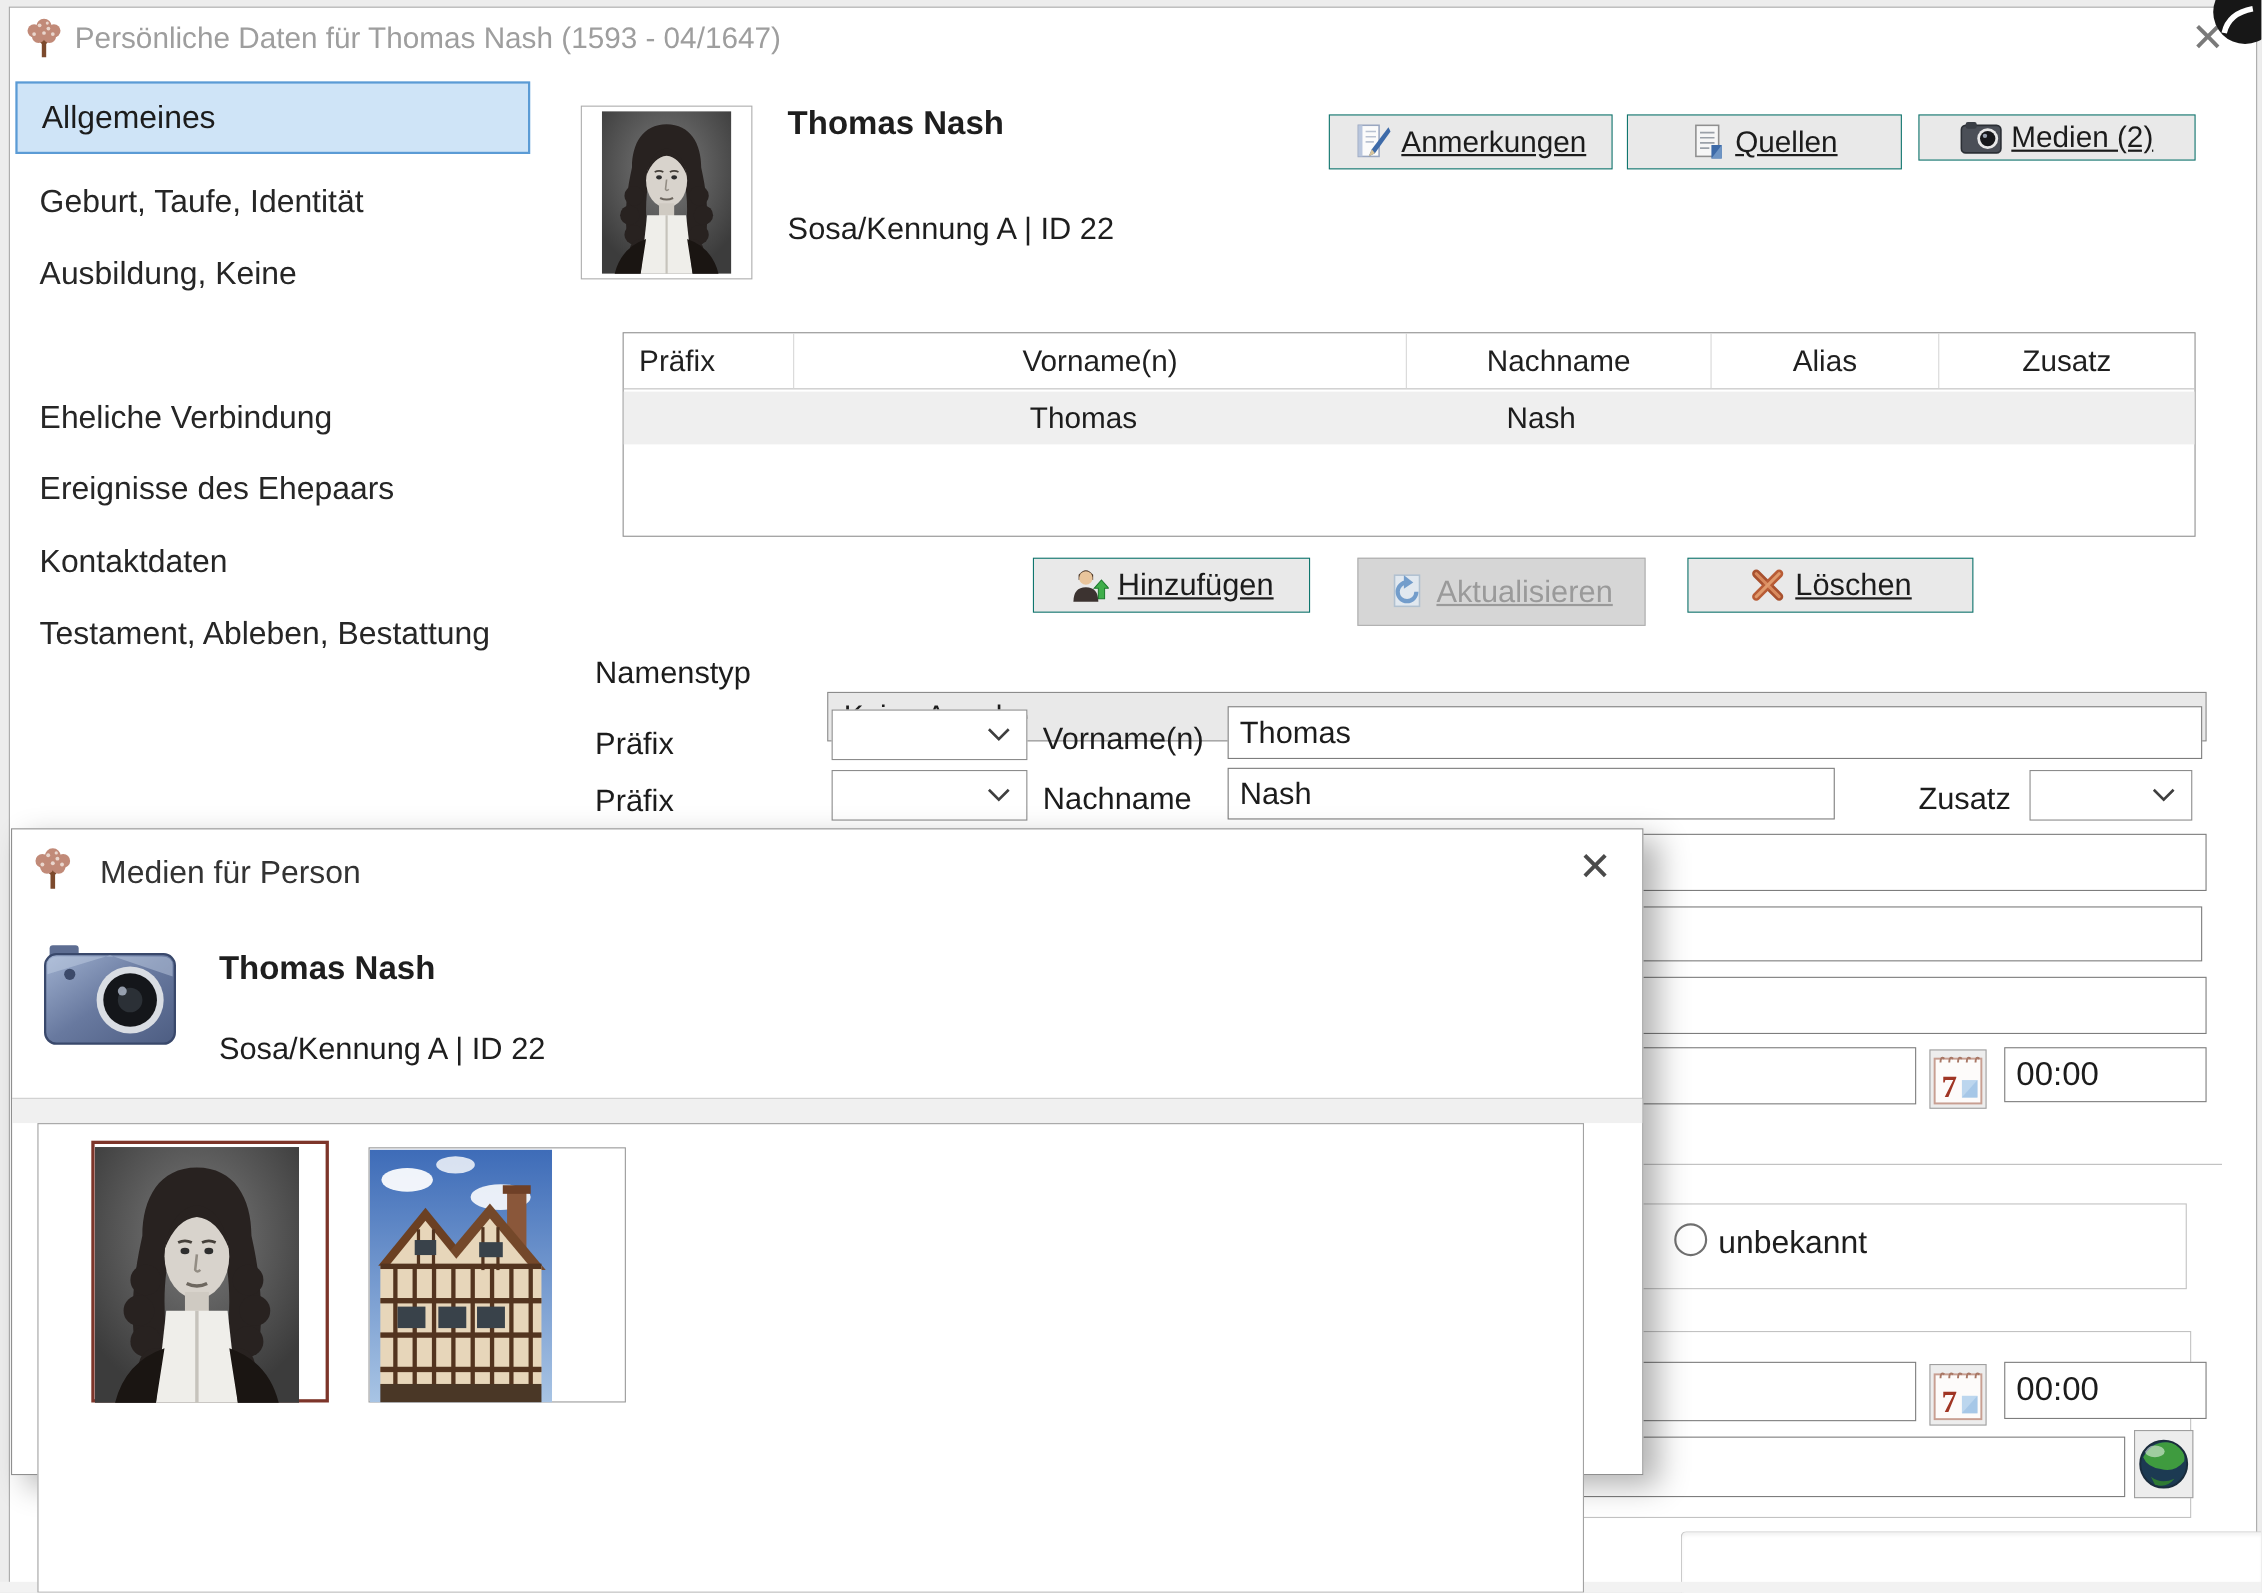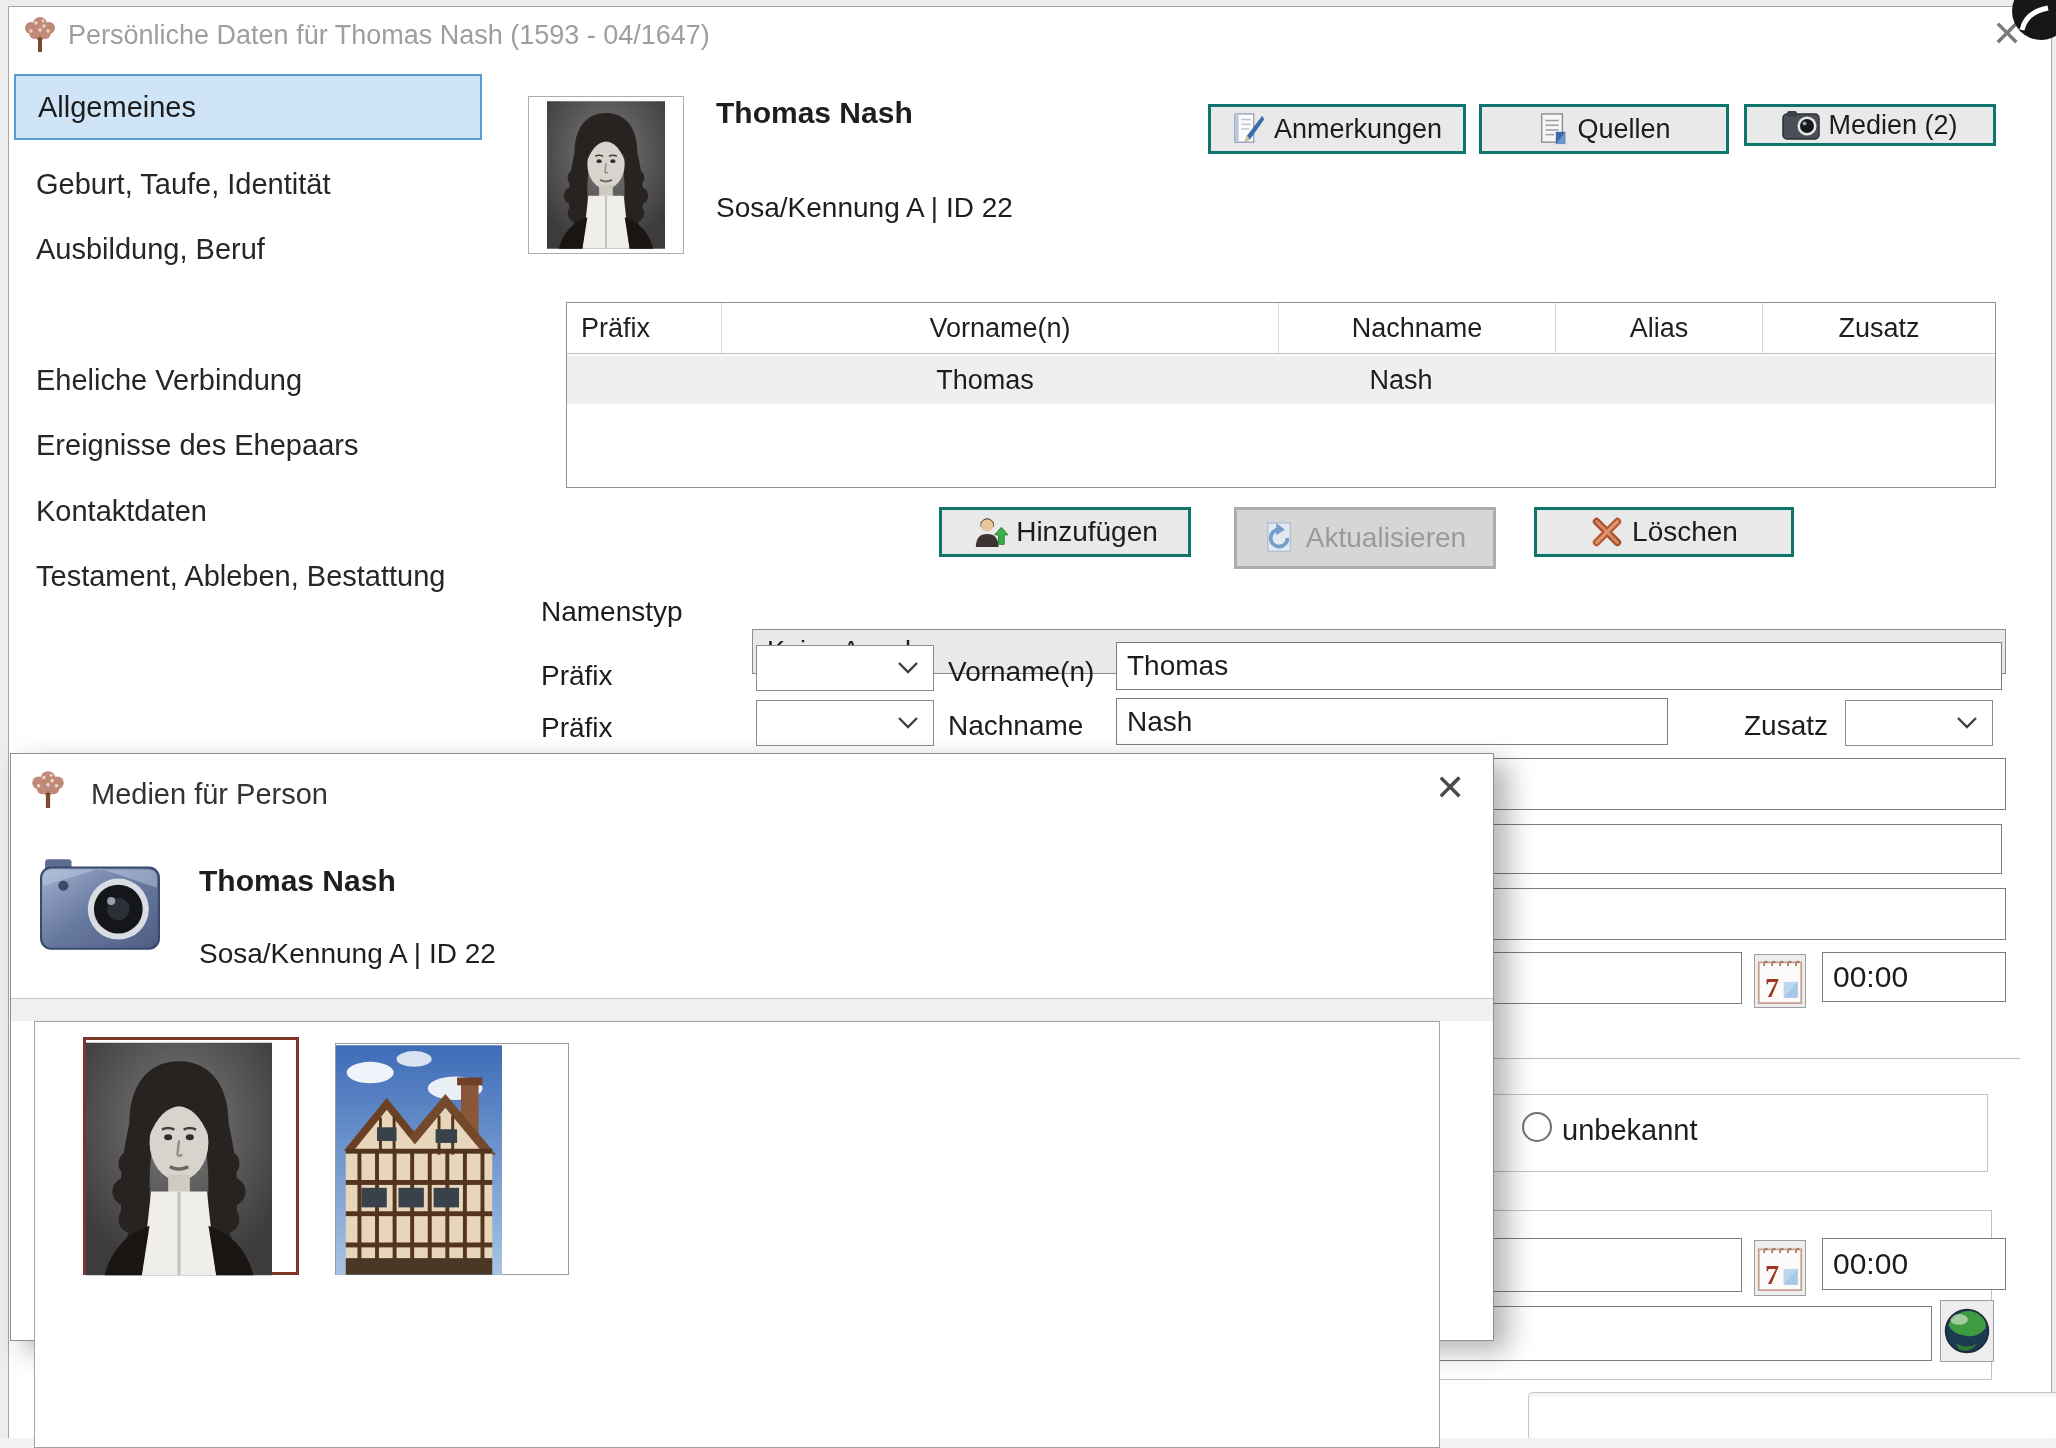--- a/index.html
+++ b/index.html
@@ -11,22 +11,22 @@
   .win-media{left:10px;top:753px;width:1484px;height:588px;background:#fff;border:1px solid #8f8f8f;
              box-shadow:14px 10px 26px rgba(0,0,0,.30);z-index:40;}
   
   .t-gray{color:#9e9e9e;}
   .bold{font-weight:bold;}
   
   .side-sel{left:14px;top:74px;width:468px;height:66px;background:#cfe4f7;border:2px solid #5b9bd5;
             display:flex;align-items:center;padding-left:22px;font-size:29px;color:#1c1c1c;}
   .side-item{left:36px;width:446px;height:42px;font-size:29px;color:#262626;display:flex;align-items:center;}
   
-  .btn{background:#e9e9e9;border:3px solid #0f766e;display:flex;align-items:center;justify-content:center;
-       gap:8px;font-size:27px;color:#1c1c1c;cursor:default;}
+  .btn{background:#e9e9e9;border:1px solid #0f766e;display:flex;align-items:center;justify-content:center;
+       gap:8px;font-size:27px;color:#1c1c1c;cursor:default;text-decoration:underline;}
   .btn.disabled{background:#d6d6d6;border-color:#adadad;color:#9a9a9a;}
   
   .ntable{left:566px;top:302px;width:1430px;height:186px;border:1px solid #909090;background:#fff;}
   .thead{display:flex;height:50px;border-bottom:1px solid #bfbfbf;}
   .th{display:flex;align-items:center;justify-content:center;font-size:27px;color:#1f1f1f;
       border-right:1px solid #d8d8d8;}
   .th:last-child{border-right:none;}
   .th.first{justify-content:flex-start;padding-left:14px;}
   .trow{display:flex;height:48px;background:#efefef;margin-top:2px;}
   .td{display:flex;align-items:center;justify-content:center;font-size:27px;color:#1c1c1c;}
@@ -168,21 +168,21 @@
       </svg>
   </div>
 
   <div class="abs side-sel">
     <span>Allgemeines</span>
   </div>
   <div class="abs side-item" style="top:163px">
     <span>Geburt, Taufe, Identität</span>
     </div>
   <div class="abs side-item" style="top:228px">
-    <span>Ausbildung, Beruf</span>
+    <span>Ausbildung, Keine</span>
     </div>
   <div class="abs side-item" style="top:359px">
     <span>Eheliche Verbindung</span>
     </div>
   <div class="abs side-item" style="top:424px">
     <span>Ereignisse des Ehepaars</span>
     </div>
   <div class="abs side-item" style="top:490px">
     <span>Kontaktdaten</span>
     </div>

